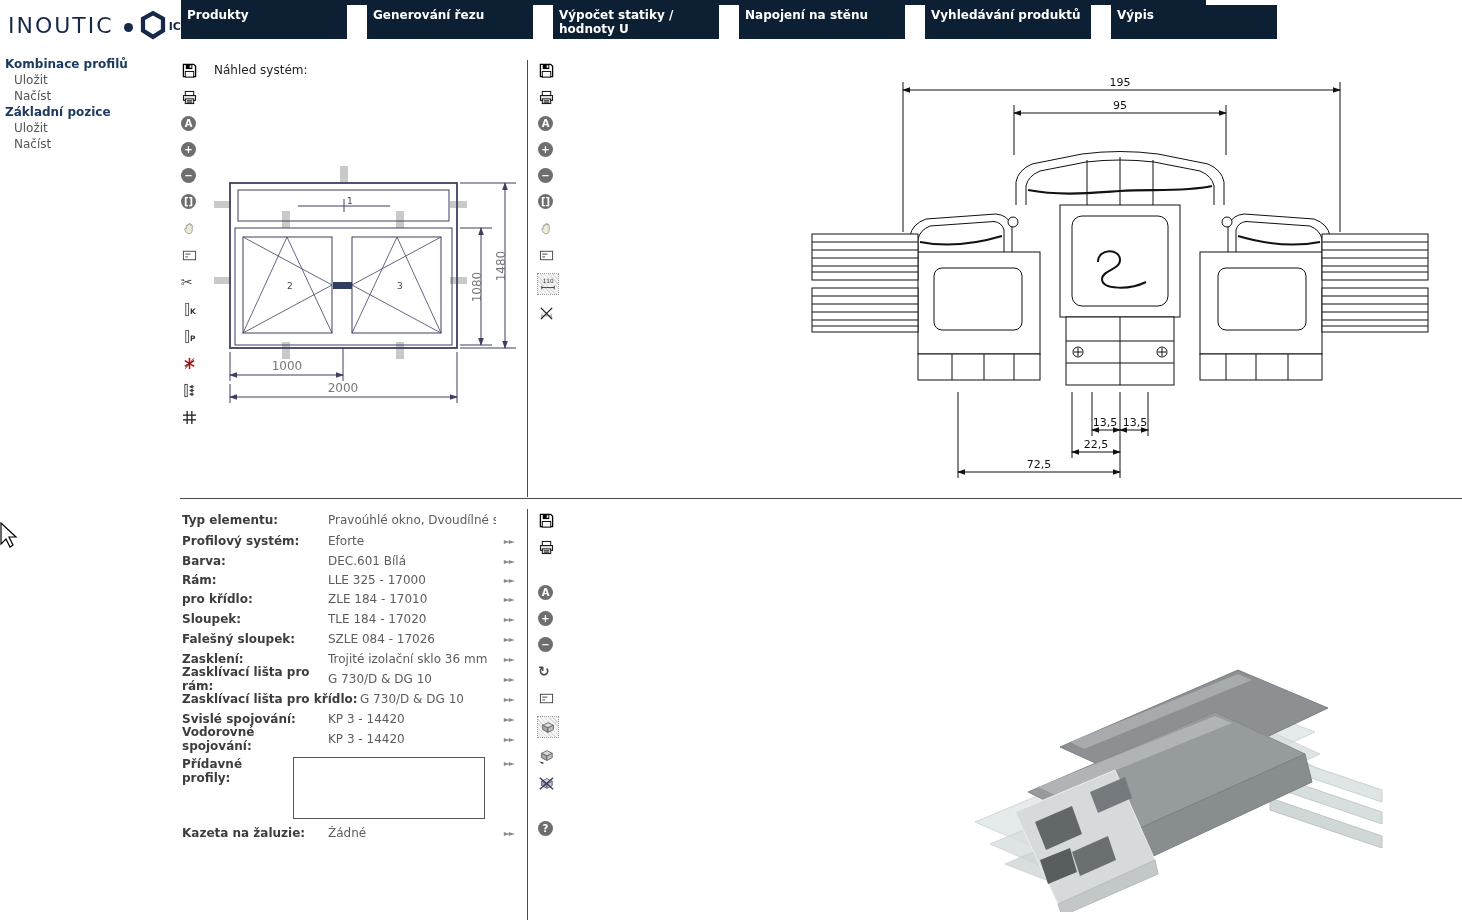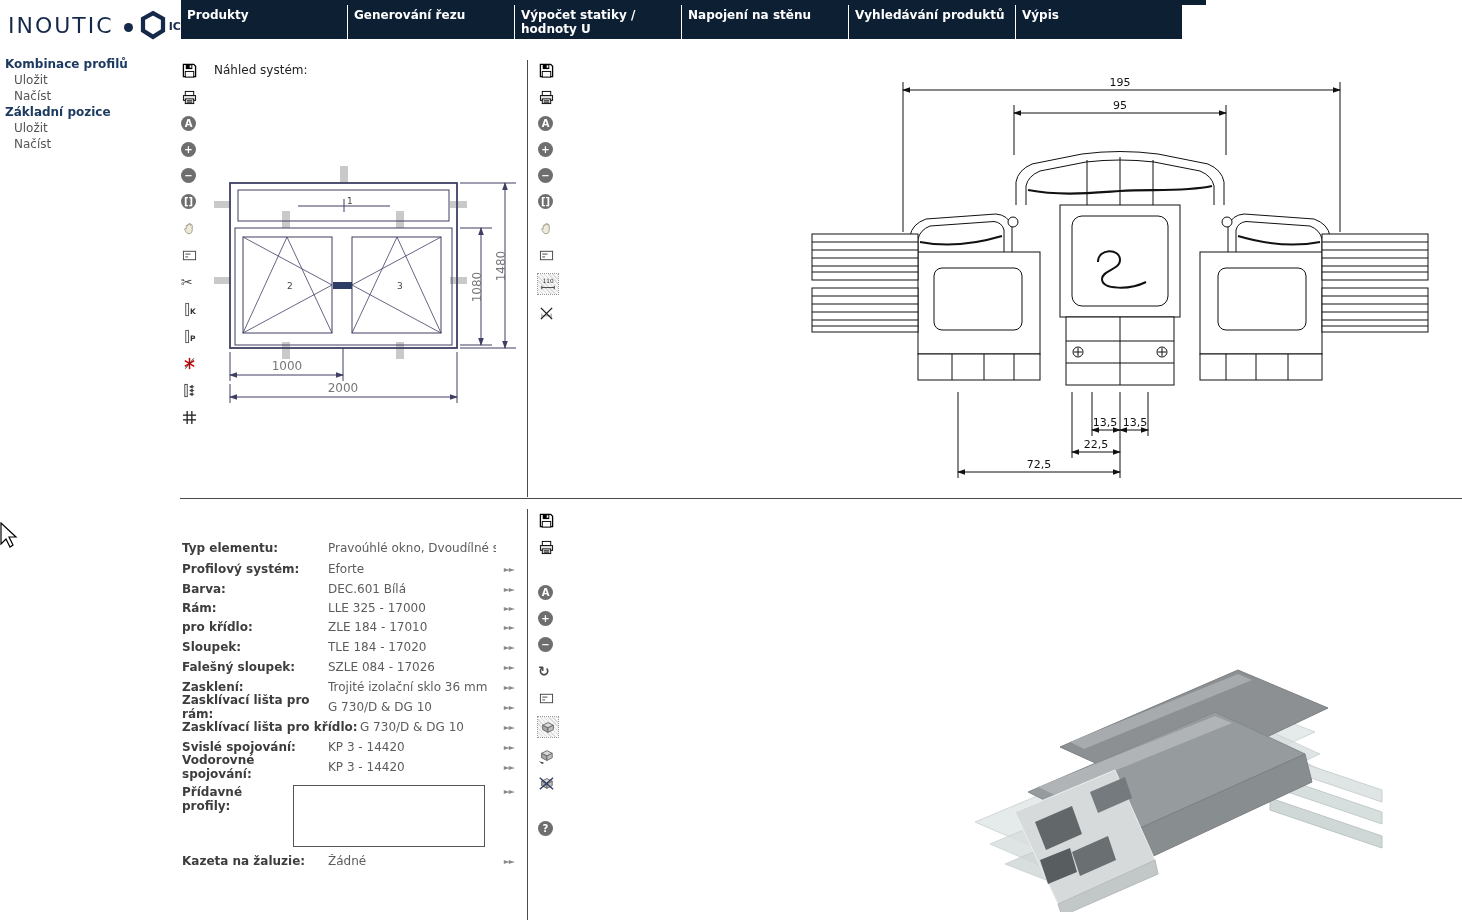--- a/index.html
+++ b/index.html
@@ -7,21 +7,21 @@
        font-family:"DejaVu Sans","Liberation Sans",sans-serif;font-size:12px;color:#333;background:#fff;}
   .abs{position:absolute;}
   
   .logo{position:absolute;left:8px;top:10px;display:flex;align-items:center;color:#16294b;}
   .logo .brand{font-size:22px;font-weight:normal;letter-spacing:2px;}
   .logo .dot{width:9px;height:9px;border-radius:50%;background:#16294b;margin:4px 0 0 10px;}
   .logo .hex{width:30px;height:30px;margin-left:5px;}
   .logo .ic{font-size:11px;font-weight:bold;margin:2px 0 0 1px;}
   
   .navstrip{position:absolute;left:181px;top:0;width:1025px;height:5px;background:#0d1f33;}
-  .navbar{position:absolute;left:181px;top:5px;display:flex;gap:1px;}
+  .navbar{position:absolute;left:181px;top:5px;display:flex;gap:20px;}
   .navbtn{width:166px;height:34px;background:#0d1f33;color:#fff;font-weight:bold;font-size:12px;
           padding:3px 0 0 6px;box-sizing:border-box;cursor:pointer;}
   
   .sidebar{position:absolute;left:5px;top:56px;width:170px;line-height:16px;}
   .sb-title{font-weight:bold;color:#1d3a60;}
   .sb-item{color:#555;padding-left:9px;cursor:pointer;}
   
   .vdiv,.hdiv{position:absolute;background:#4a4a4a;}
   
   .tbcol{position:absolute;display:flex;flex-direction:column;align-items:flex-start;gap:11px;}
@@ -373,21 +373,21 @@
       <text x="1120" y="86">195</text>
       <text x="1120" y="109">95</text>
       <text x="1105" y="426">13,5</text>
       <text x="1135" y="426">13,5</text>
       <text x="1096" y="448">22,5</text>
       <text x="1039" y="468">72,5</text>
     </g>
   </svg>
 
   <div class="form">
-    <div class="frow" style="height:22px;margin-top:28px;">
+    <div class="frow" style="height:22px;">
         <span class="flabel">Typ elementu:</span>
         <span class="fvalue">Pravoúhlé okno, Dvoudílné s nadsvětlík</span>
       </div>
     <div class="frow">
         <span class="flabel">Profilový systém:</span>
         <span class="fvalue">Eforte</span>
         <span class="farrow">►►</span>
       </div>
     <div class="frow">
         <span class="flabel">Barva:</span>

